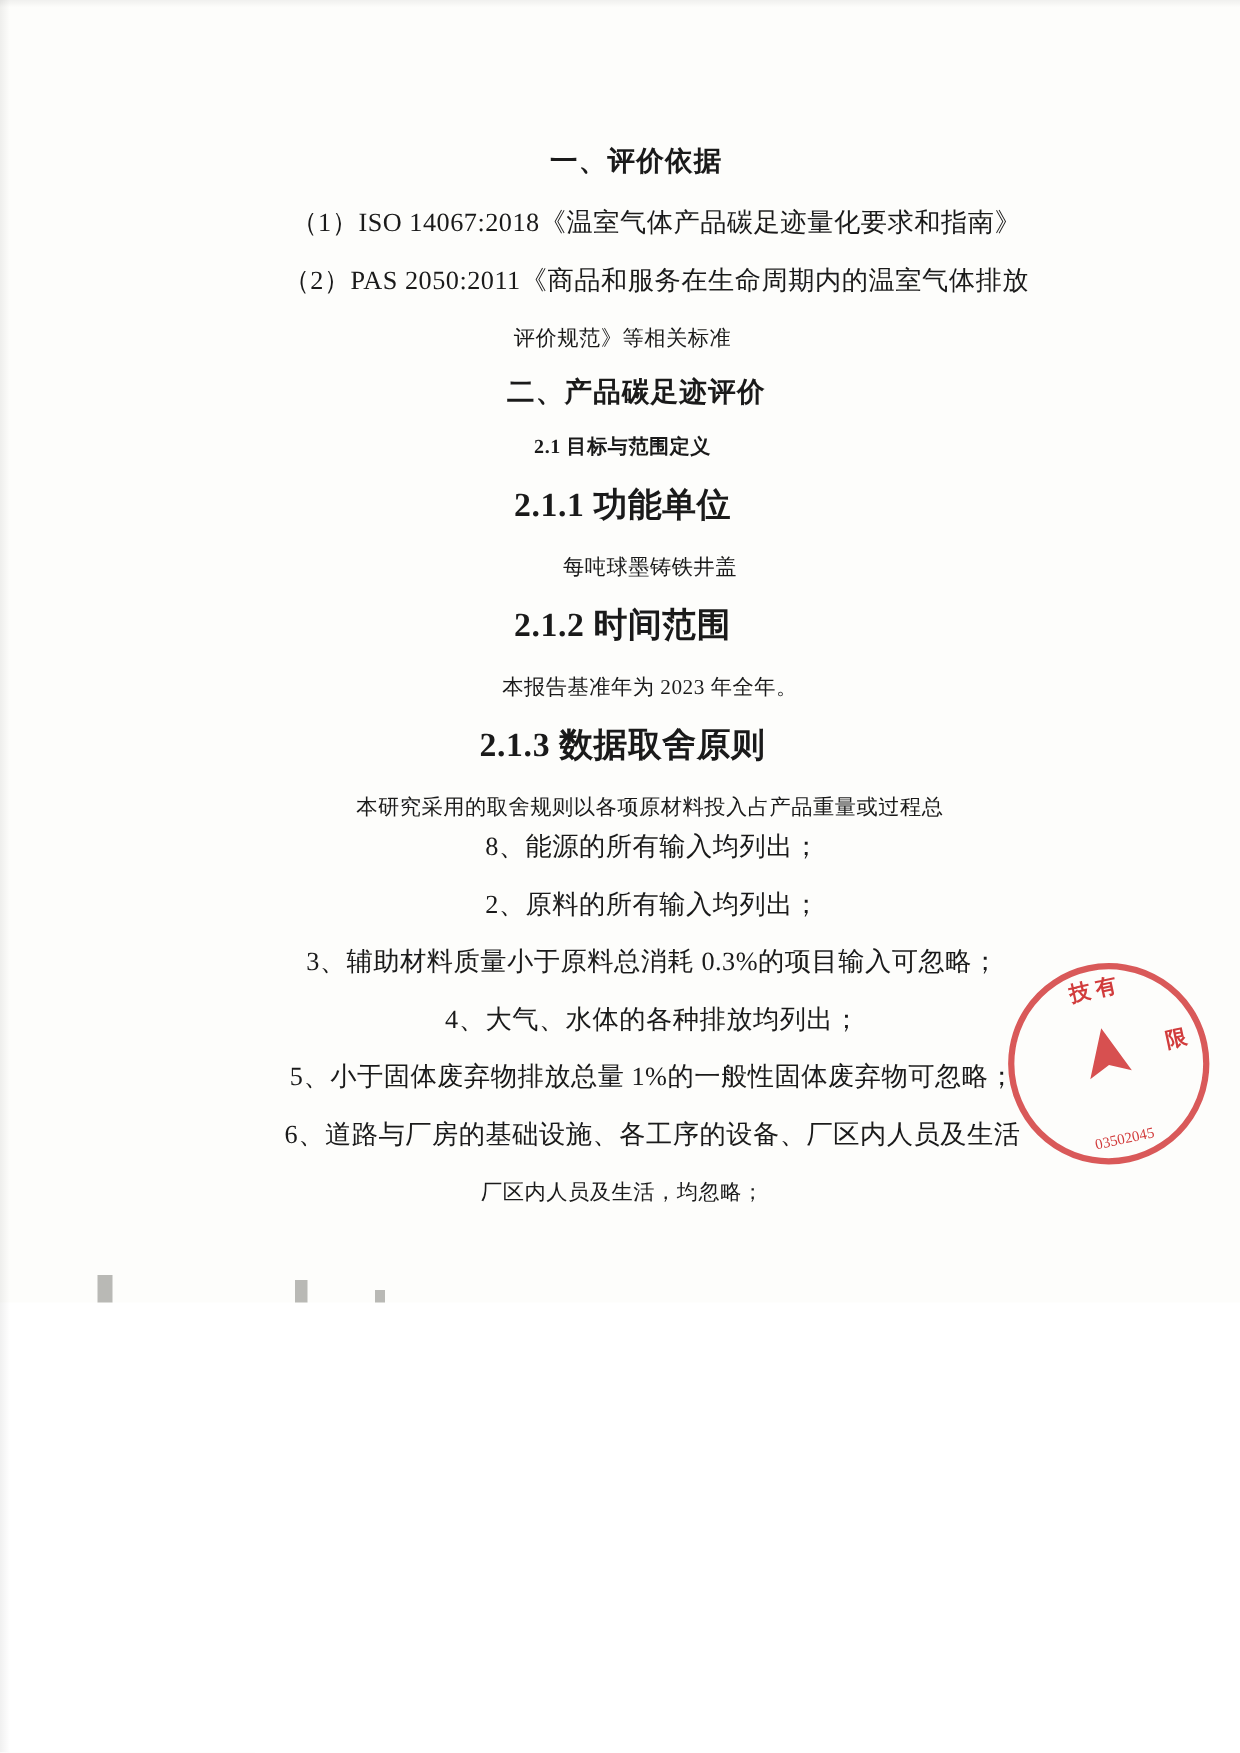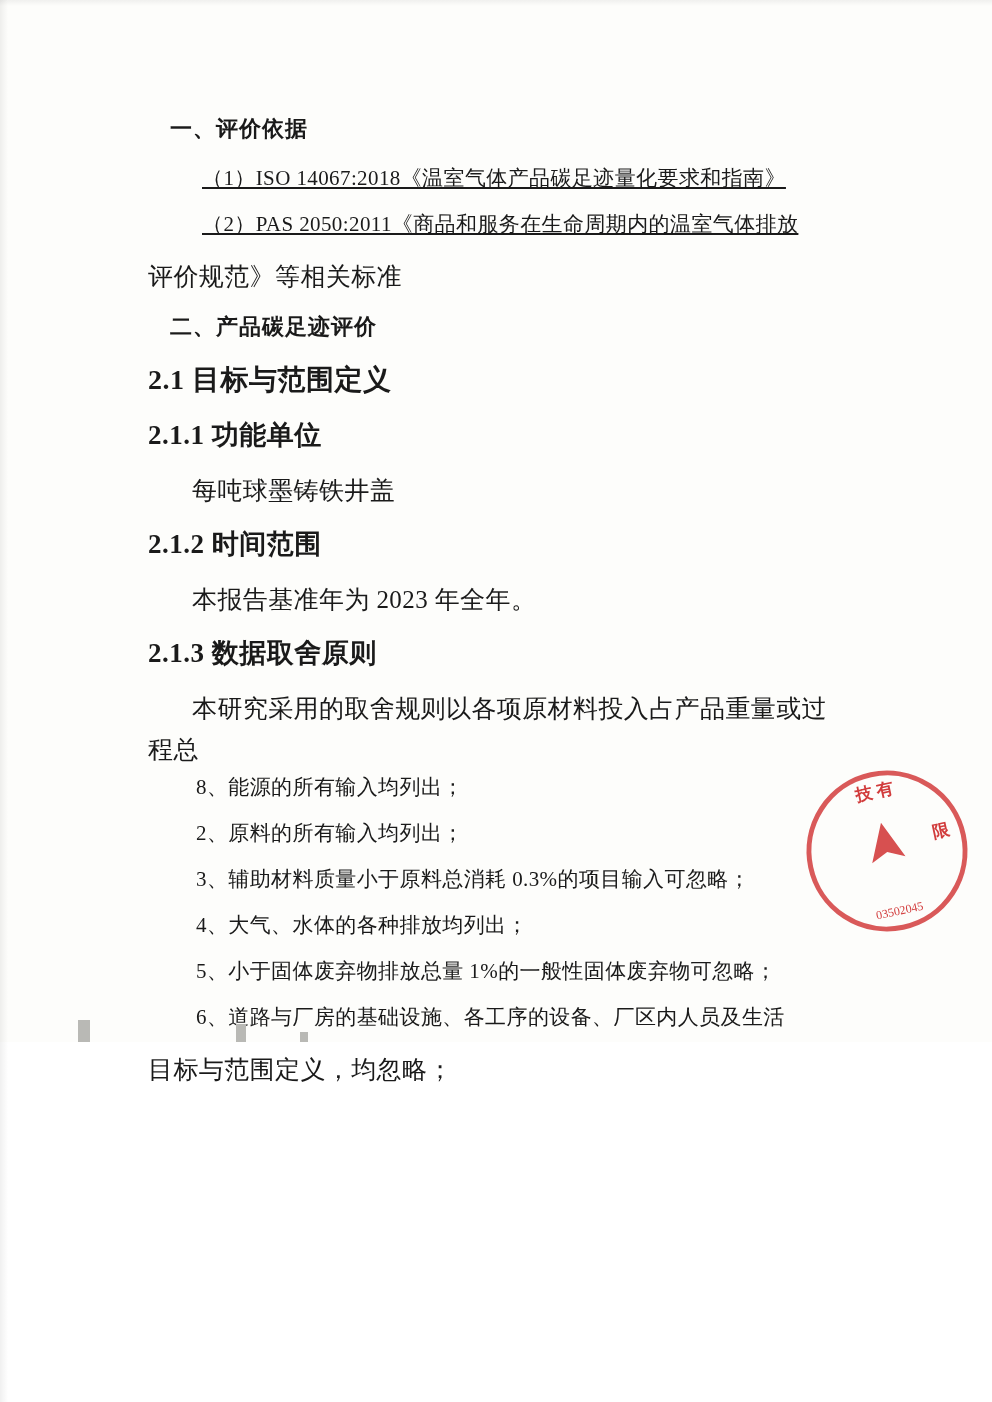--- a/index.html
+++ b/index.html
@@ -13,71 +13,71 @@
     font-family: "Liberation Serif", serif;
     color: #1a1a1a;
     position: relative;
     overflow: hidden;
   }
   .page {
     position: relative;
     width: 992px;
     height: 1042px;
     background: #fdfdfb;
+    text-align: center;
   }
   .content {
     position: absolute;
     left: 148px;
     top: 112px;
     width: 700px;
   }
   .h1 {
     font-size: 22px;
     font-weight: bold;
     letter-spacing: 1px;
     margin: 0 0 16px 0;
     padding-left: 22px;
     line-height: 1.5;
   }
   .h2 {
-    font-size: 28px;
+    font-size: 16px;
     font-weight: bold;
     margin: 0 0 14px 0;
     line-height: 1.5;
     letter-spacing: 0.5px;
   }
   .h3 {
     font-size: 27px;
     font-weight: bold;
     margin: 0 0 14px 0;
     line-height: 1.5;
     letter-spacing: 0.5px;
   }
   .para {
-    font-size: 25px;
+    font-size: 17px;
     line-height: 1.62;
     margin: 16px 0 12px 0;
     text-indent: 44px;
     letter-spacing: 0.4px;
     font-family: Liberation Serif, serif;
   }
   .listitem {
     font-size: 21px;
     line-height: 1.62;
     margin: 0 0 12px 0;
     text-indent: 48px;
     letter-spacing: 0.4px;
   }
   .sub {
     font-size: 21px;
     line-height: 1.62;
     margin: 0 0 12px 0;
     text-indent: 54px;
     letter-spacing: 0.4px;
-    text-decoration: underline;
   }
 
   
   .seal {
     position: absolute;
     right: 10px;
     bottom: 96px;
     width: 190px;
     height: 190px;
     opacity: 0.88;
@@ -139,21 +139,21 @@
 
     <div class="h3">2.1.3 数据取舍原则</div>
     <div class="para" style="margin-bottom:0;">本研究采用的取舍规则以各项原材料投入占产品重量或过程总</div>
 
     <div class="listitem">8、能源的所有输入均列出；</div>
     <div class="listitem">2、原料的所有输入均列出；</div>
     <div class="listitem">3、辅助材料质量小于原料总消耗 0.3%的项目输入可忽略；</div>
     <div class="listitem">4、大气、水体的各种排放均列出；</div>
     <div class="listitem">5、小于固体废弃物排放总量 1%的一般性固体废弃物可忽略；</div>
     <div class="listitem" style="margin-bottom:0;">6、道路与厂房的基础设施、各工序的设备、厂区内人员及生活</div>
-    <div class="para" style="text-indent:0;">目标与范围定义，均忽略；</div>
+    <div class="para" style="text-indent:0;">厂区内人员及生活，均忽略；</div>
 
   </div>
 
   <div class="seal">
     <svg class="seal-inner" viewBox="0 0 190 190" xmlns="http://www.w3.org/2000/svg">
       <g transform="rotate(-12 95 95)">
         <circle cx="95" cy="95" r="78" fill="none" stroke="#cc2222" stroke-width="5" opacity="0.85"></circle>
         <path d="M95 66 L112 104 L95 96 L78 104 Z" fill="#cc2222" opacity="0.9"></path>
         <text x="95" y="40" text-anchor="middle" font-family="Liberation Serif, serif" font-size="17" font-weight="bold" fill="#cc2222">技 有</text>
         <text x="152" y="92" text-anchor="middle" font-family="Liberation Serif, serif" font-size="17" font-weight="bold" fill="#cc2222">限</text>

